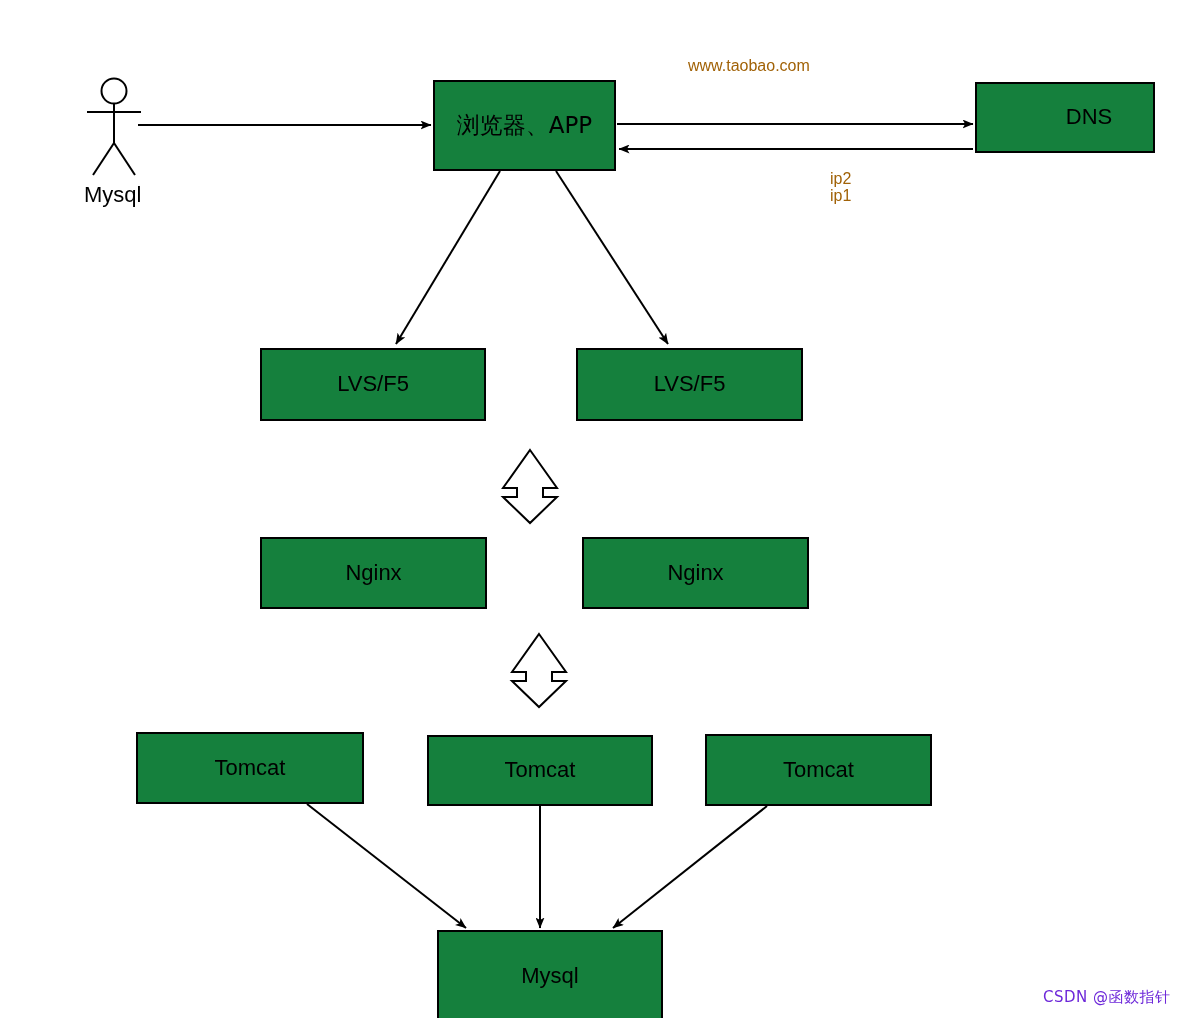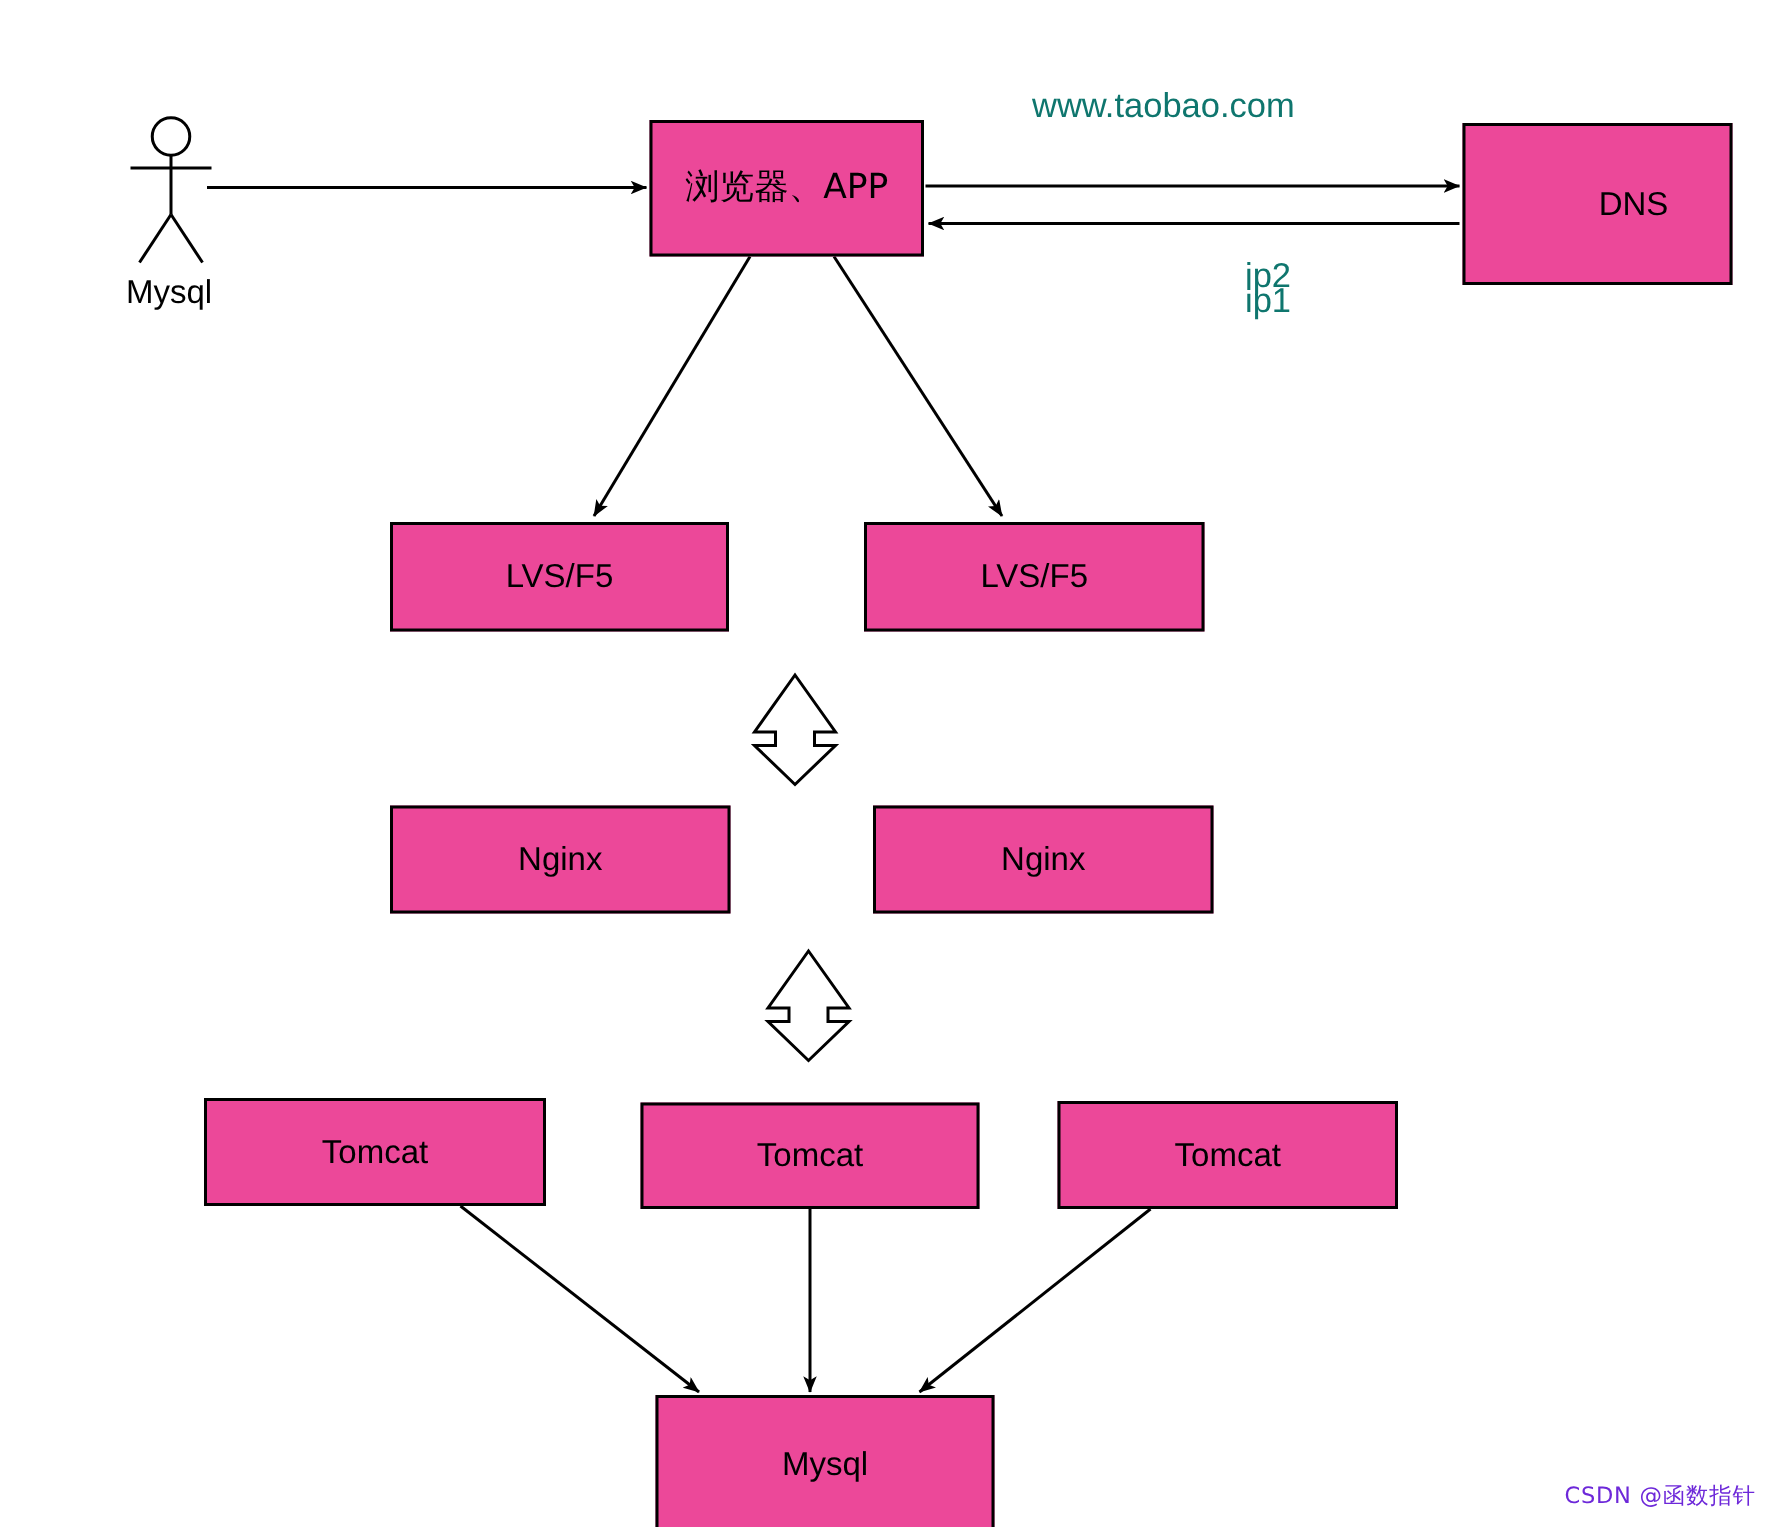--- a/index.html
+++ b/index.html
@@ -22,42 +22,42 @@
     position: absolute;
     left: 0;
     top: 0;
     width: 1192px;
     height: 1018px;
   }
   .node-box {
     position: absolute;
     box-sizing: border-box;
     border: 2px solid #000000;
-    background: #ec4899;
+    background: #15803d;
     display: flex;
     align-items: center;
     justify-content: center;
     color: #000000;
   }
   .node-label {
     font-family: "Liberation Sans", sans-serif;
     font-size: 22px;
     line-height: 1.1;
     white-space: nowrap;
     color: #000000;
   }
   .node-label.cjk {
     font-family: "DejaVu Sans", "Liberation Sans", sans-serif;
     font-size: 23px;
   }
   .edge-label {
     position: absolute;
     font-family: "Liberation Sans", sans-serif;
-    font-size: 23px;
-    color: #0f766e;
+    font-size: 16px;
+    color: #a16207;
     white-space: nowrap;
   }
   .actor-caption {
     position: absolute;
     font-family: "Liberation Sans", sans-serif;
     font-size: 22px;
     color: #000000;
     white-space: nowrap;
   }
   .watermark {
@@ -115,21 +115,21 @@
 
     <line x1="767" y1="806" x2="613" y2="928" stroke="#000000" stroke-width="2" marker-end="url(#arrowhead)"></line>
   </svg>
 
   <div class="actor-caption" style="left:84px; top:182px;">Mysql</div>
 
   <div class="node-box" style="left:433px; top:80px; width:183px; height:91px;">
     <span class="node-label cjk">浏览器、APP</span>
   </div>
 
-  <div class="node-box" style="left:975px; top:82px; width:180px; height:108px;padding-left:48px;">
+  <div class="node-box" style="left:975px; top:82px; width:180px; height:71px;padding-left:48px;">
     <span class="node-label">DNS</span>
   </div>
 
   <div class="edge-label" style="left:688px; top:57px;">www.taobao.com</div>
   <div class="edge-label" style="left:830px; top:157px;margin-top:30px;">ip1</div>
   <div class="edge-label" style="left:830px; top:170px;">ip2</div>
 
   <div class="node-box" style="left:260px; top:348px; width:226px; height:73px;">
     <span class="node-label">LVS/F5</span>
   </div>

